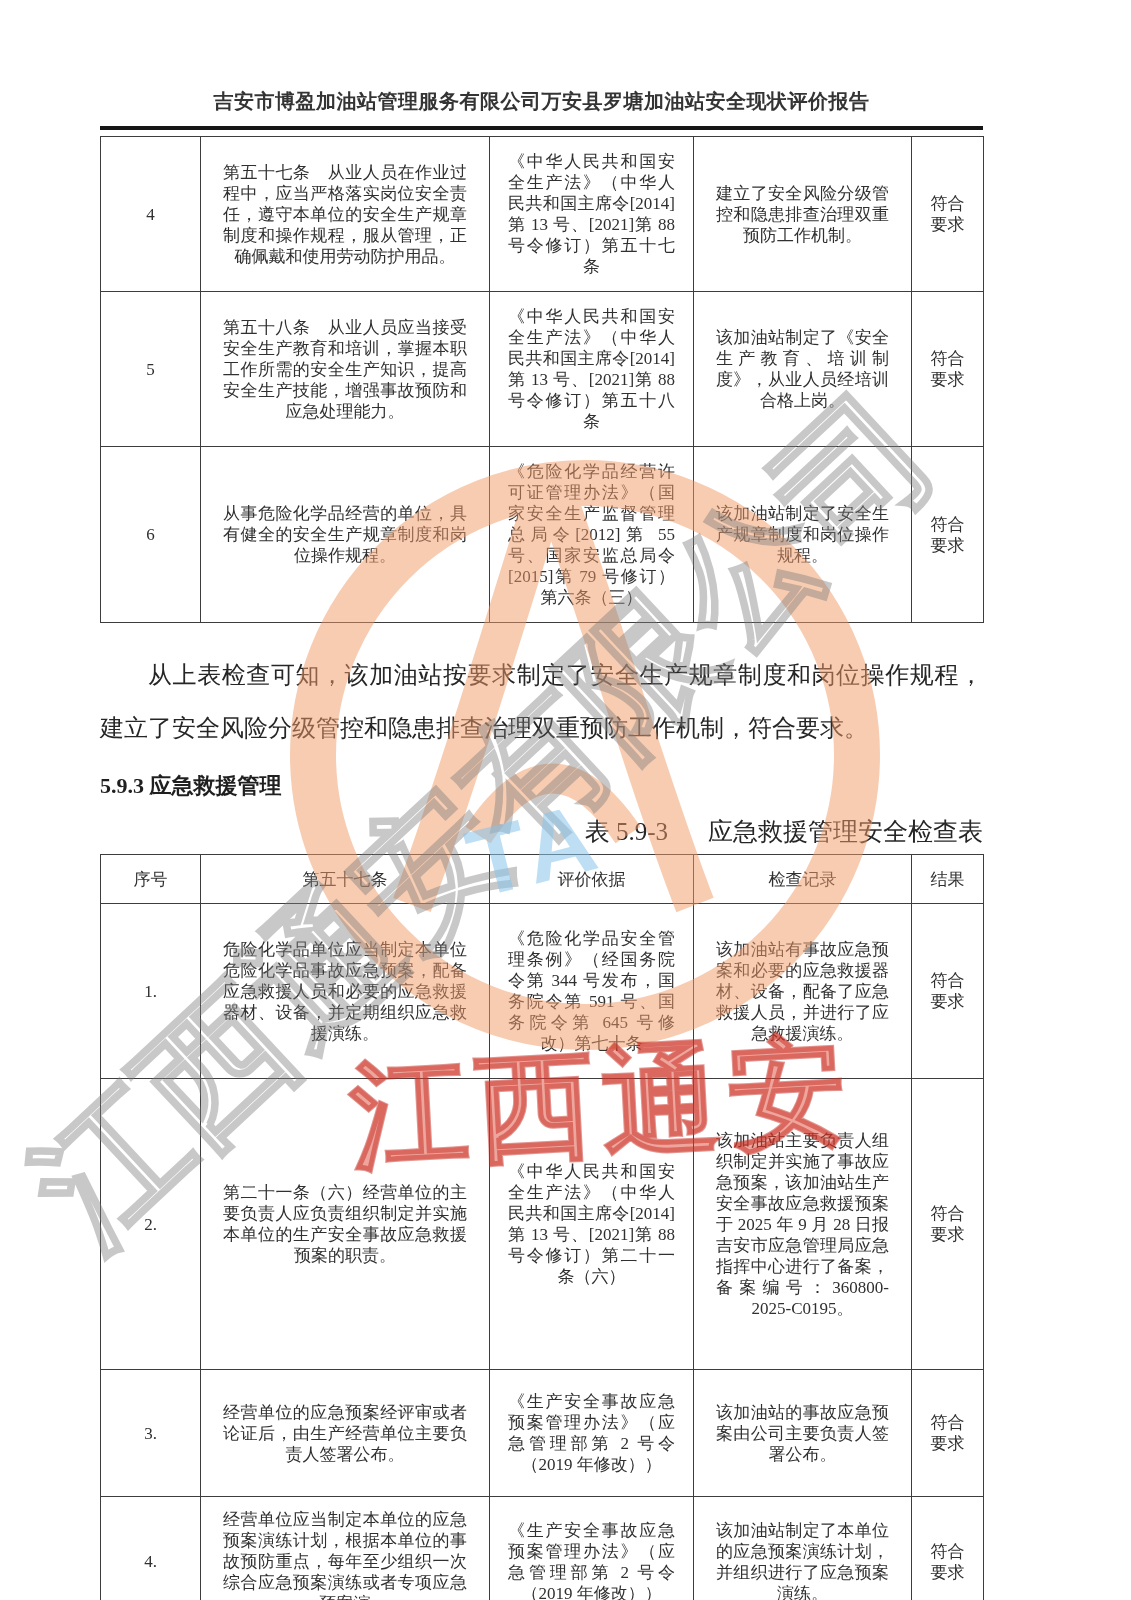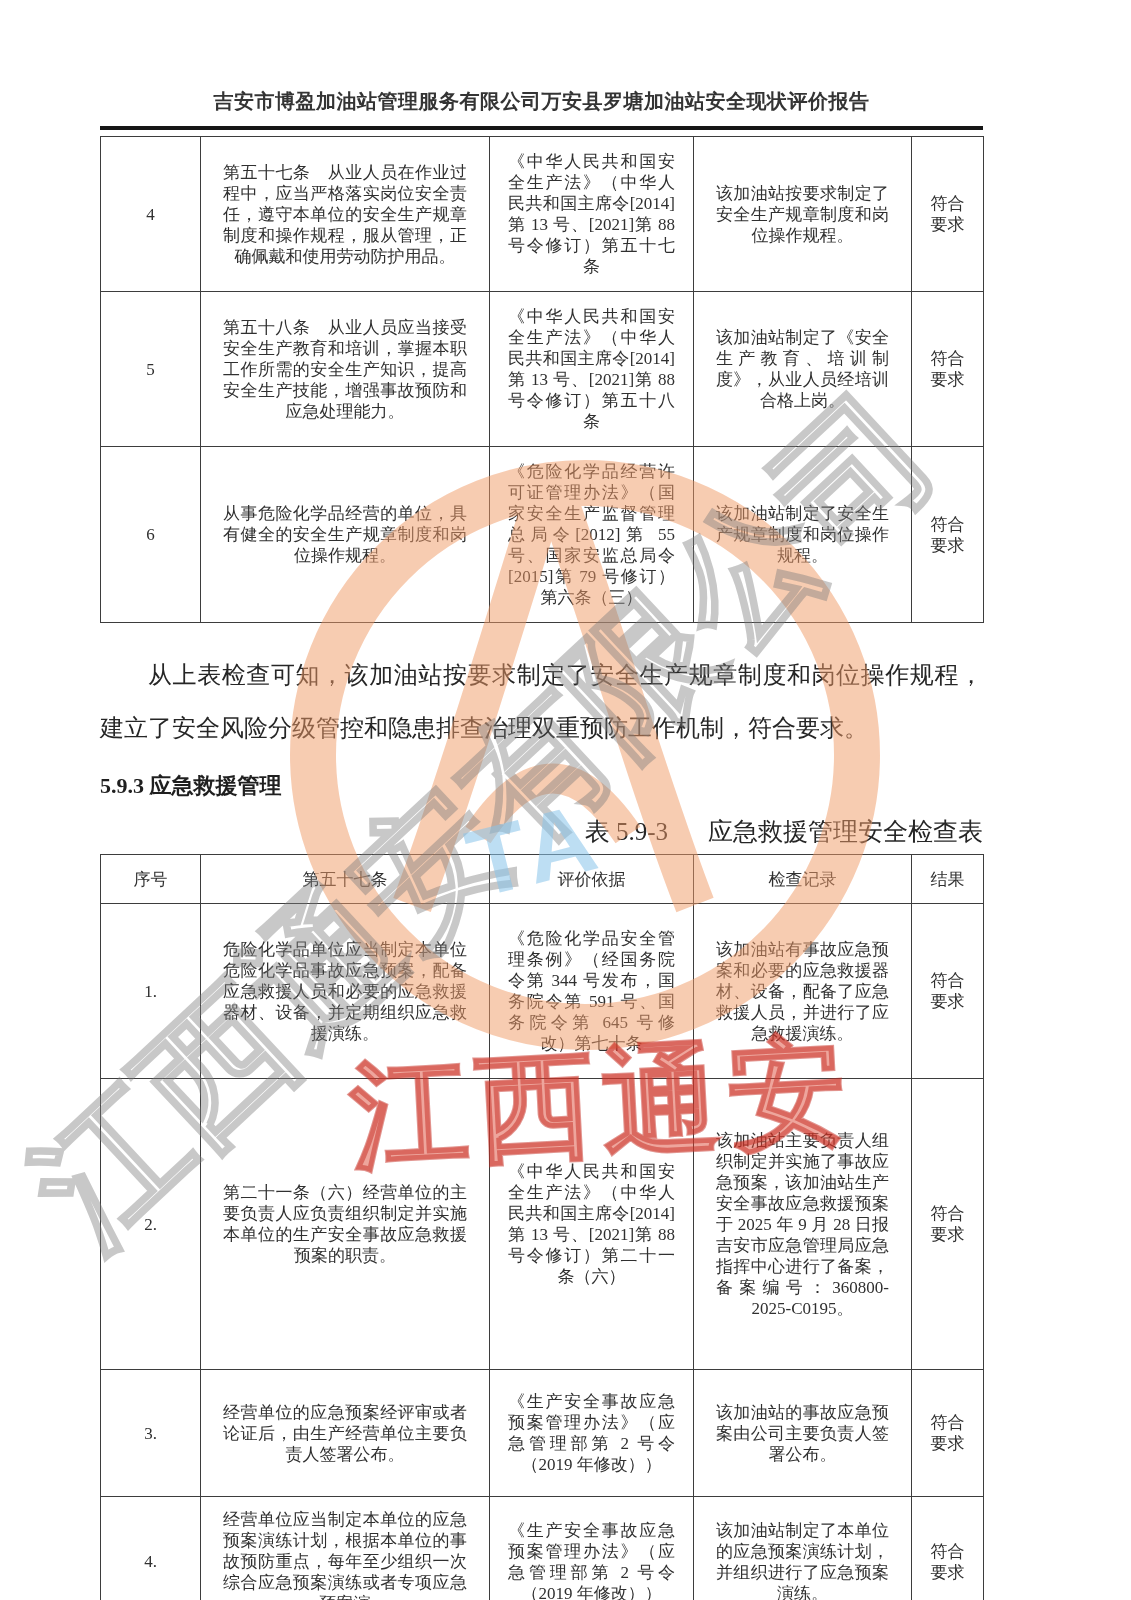--- a/index.html
+++ b/index.html
@@ -81,21 +81,21 @@
           <col class="c2">
           <col class="c3">
           <col class="c4">
           <col class="c5">
         </colgroup>
       <tbody>
         <tr>
           <td class="c-no">4</td>
           <td class="c-content">第五十七条　从业人员在作业过程中，应当严格落实岗位安全责任，遵守本单位的安全生产规章制度和操作规程，服从管理，正确佩戴和使用劳动防护用品。</td>
           <td class="c-basis">《中华人民共和国安全生产法》（中华人民共和国主席令[2014]第 13 号、[2021]第 88 号令修订）第五十七条</td>
-          <td class="c-record">该加油站按要求制定了安全生产规章制度和岗位操作规程。</td>
+          <td class="c-record">建立了安全风险分级管控和隐患排查治理双重预防工作机制。</td>
           <td class="c-res"><span class="res-inner">符合要求</span></td>
         </tr>
         <tr>
           <td class="c-no">5</td>
           <td class="c-content">第五十八条　从业人员应当接受安全生产教育和培训，掌握本职工作所需的安全生产知识，提高安全生产技能，增强事故预防和应急处理能力。</td>
           <td class="c-basis">《中华人民共和国安全生产法》（中华人民共和国主席令[2014]第 13 号、[2021]第 88 号令修订）第五十八条</td>
           <td class="c-record">该加油站制定了《安全生产教育、培训制度》，从业人员经培训合格上岗。</td>
           <td class="c-res"><span class="res-inner">符合要求</span></td>
         </tr>
         <tr>

